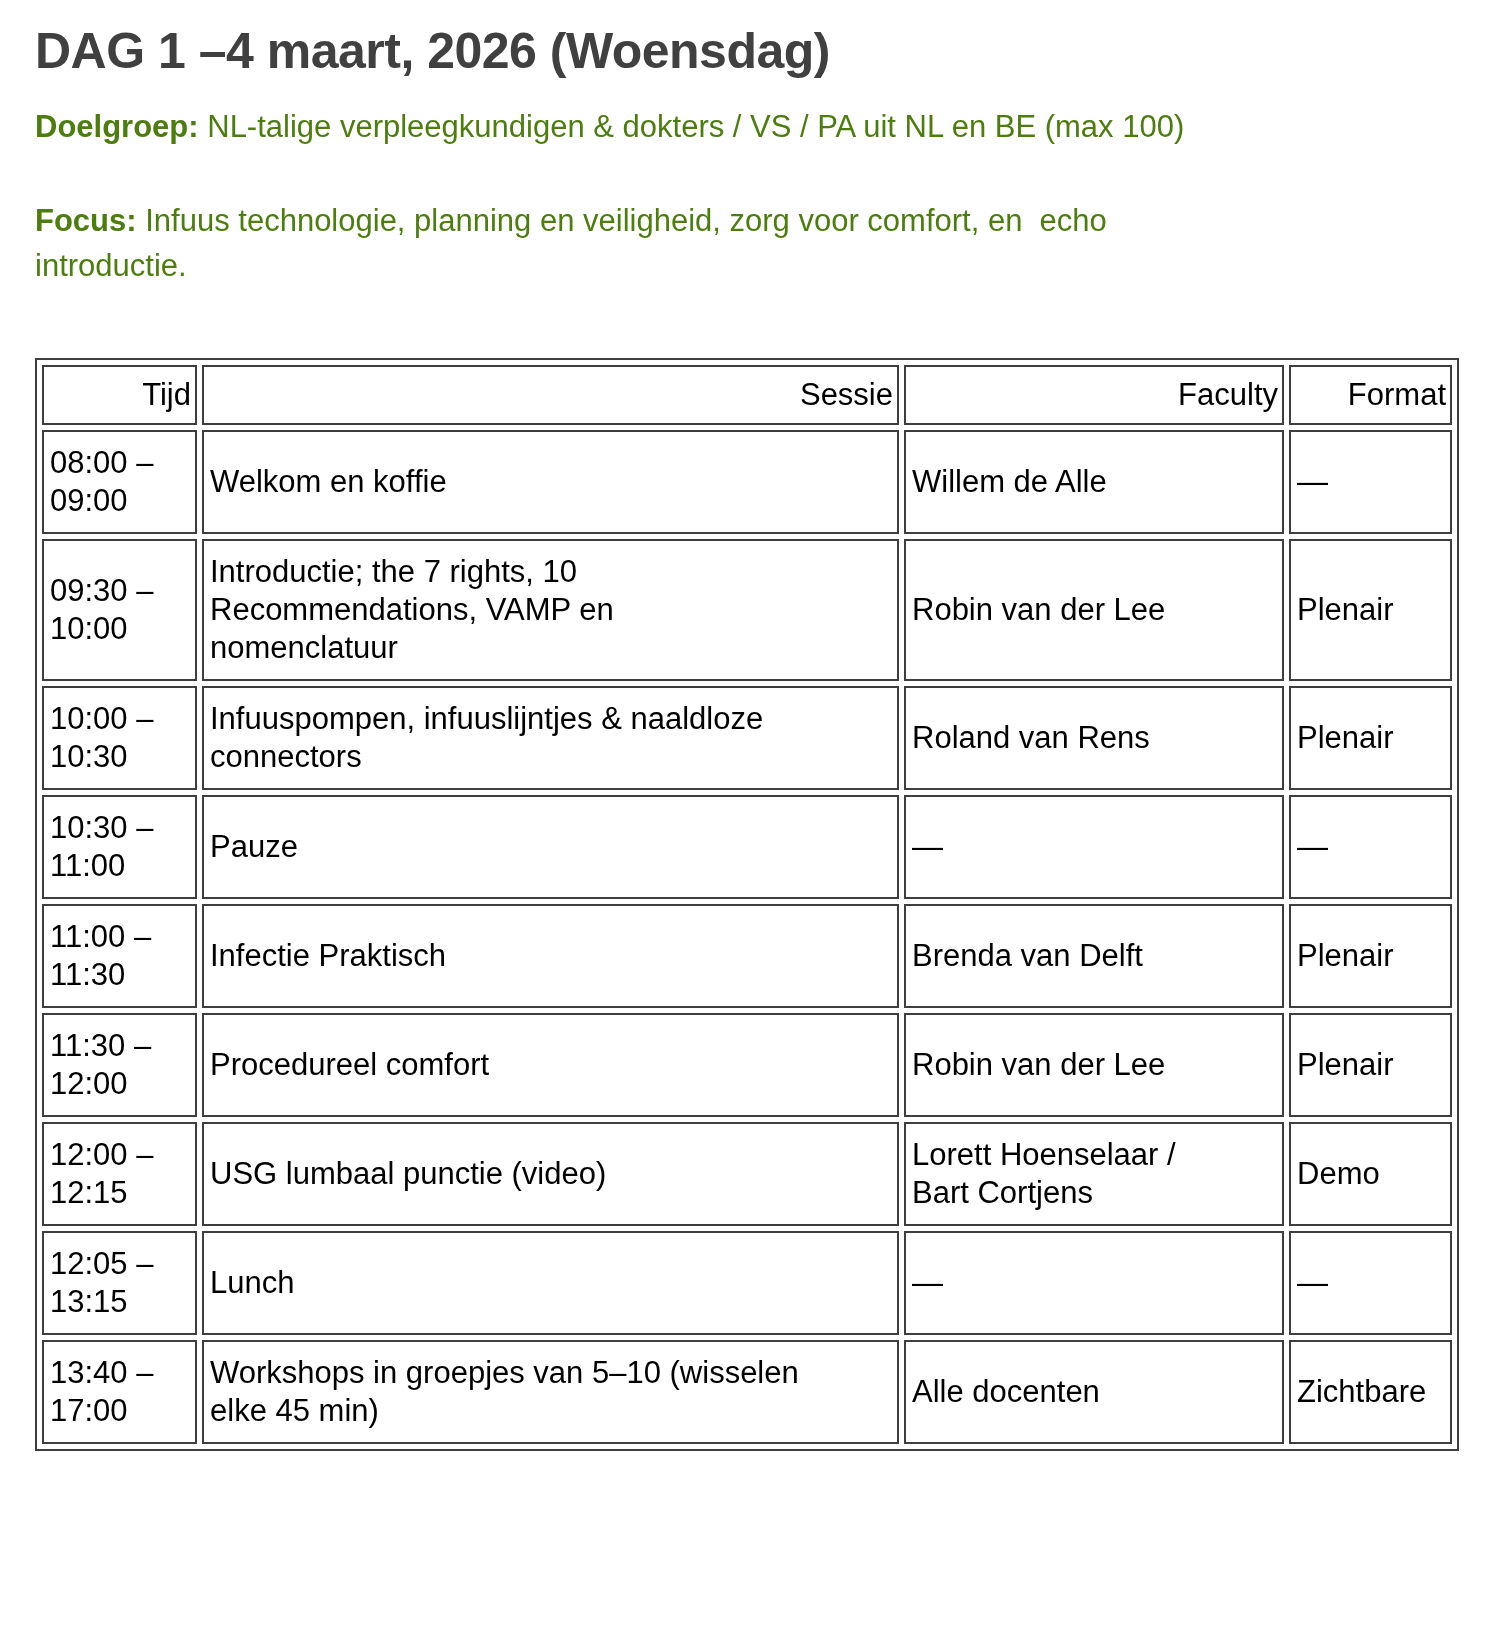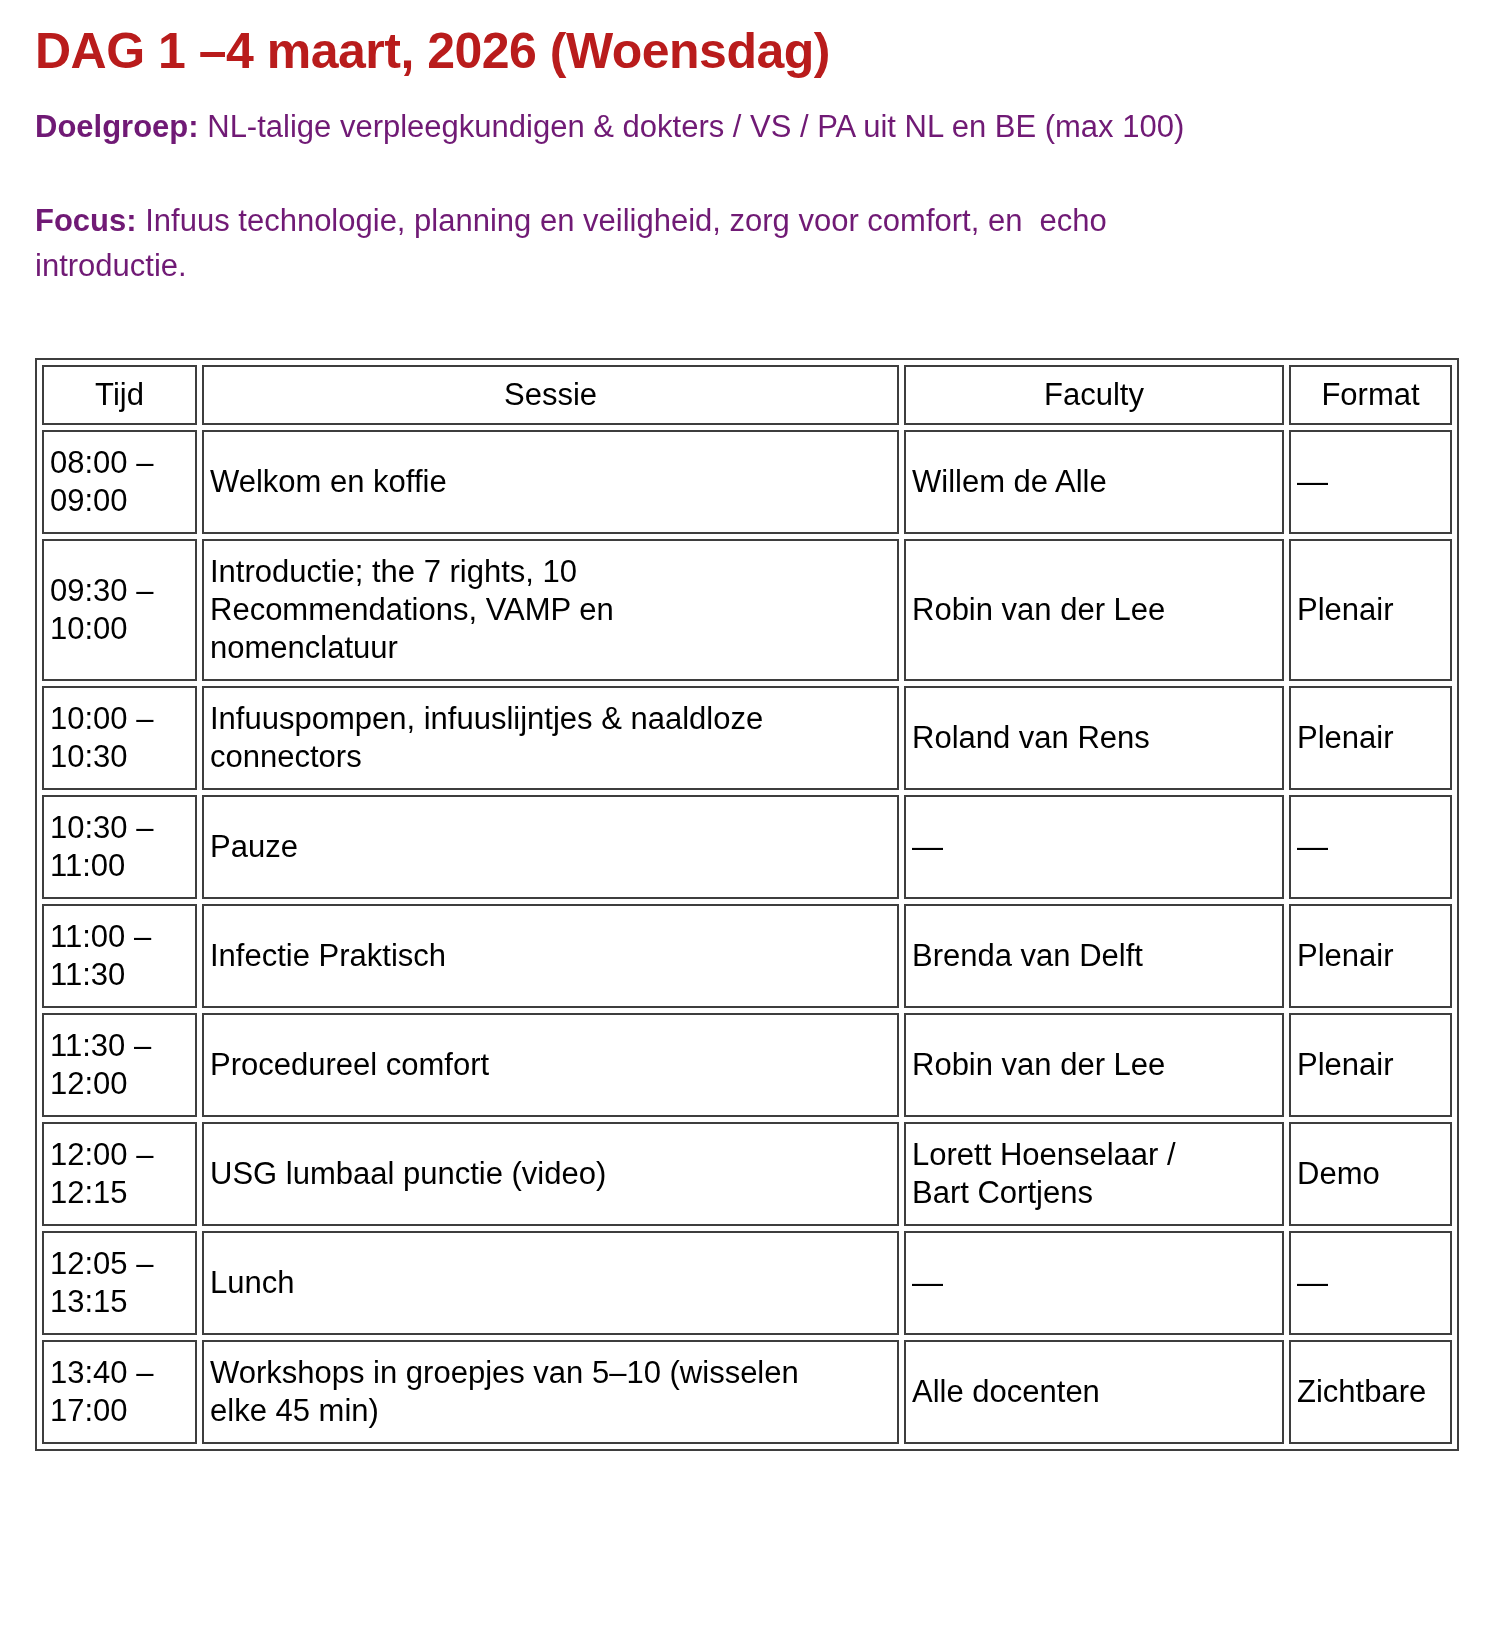--- a/index.html
+++ b/index.html
@@ -23,21 +23,21 @@
     font-weight: bold;
     line-height: 62px;
     letter-spacing: -0.5px;
     color: #3B6EBD;
   }
   .para {
     margin: 0;
     font-size: 31px;
     line-height: 45px;
     white-space: pre-wrap;
-    color: #701a75;
+    color: #4d7c0f;
   }
   .para .lead {
     font-weight: bold;
   }
   .para-doelgroep {
     margin-top: 22px;
   }
   .para-focus {
     margin-top: 49px;
   }
@@ -56,35 +56,35 @@
   th, td {
     box-sizing: border-box;
     border: 2px solid #3e3e3e;
     font-size: 31px;
     line-height: 38px;
     vertical-align: middle;
     background: #ffffff;
   }
   th {
     font-weight: normal;
-    text-align: center;
+    text-align: right;
     padding: 9px 4px;
   }
   td {
     text-align: left;
     padding: 12px 2px 12px 6px;
     white-space: pre-wrap;
   }
 </style>
 </head>
 <body>
 
 <div class="page">
 
-  <h1 class="page-title" style="color: #b91c1c;">DAG 1 –4 maart, 2026 (Woensdag)</h1>
+  <h1 class="page-title" style="color: #404040;">DAG 1 –4 maart, 2026 (Woensdag)</h1>
 
   <p class="para para-doelgroep"><span class="lead">Doelgroep:</span><span> NL-talige verpleegkundigen &amp; dokters / VS / PA uit NL en BE (max 100)</span></p>
 
   <p class="para para-focus"><span class="lead">Focus:</span><span> Infuus technologie, planning en veiligheid, zorg voor comfort, en  echo
 introductie.</span></p>
 
   <table class="schedule">
     <colgroup>
       <col class="c-tijd">
       <col class="c-sessie">

